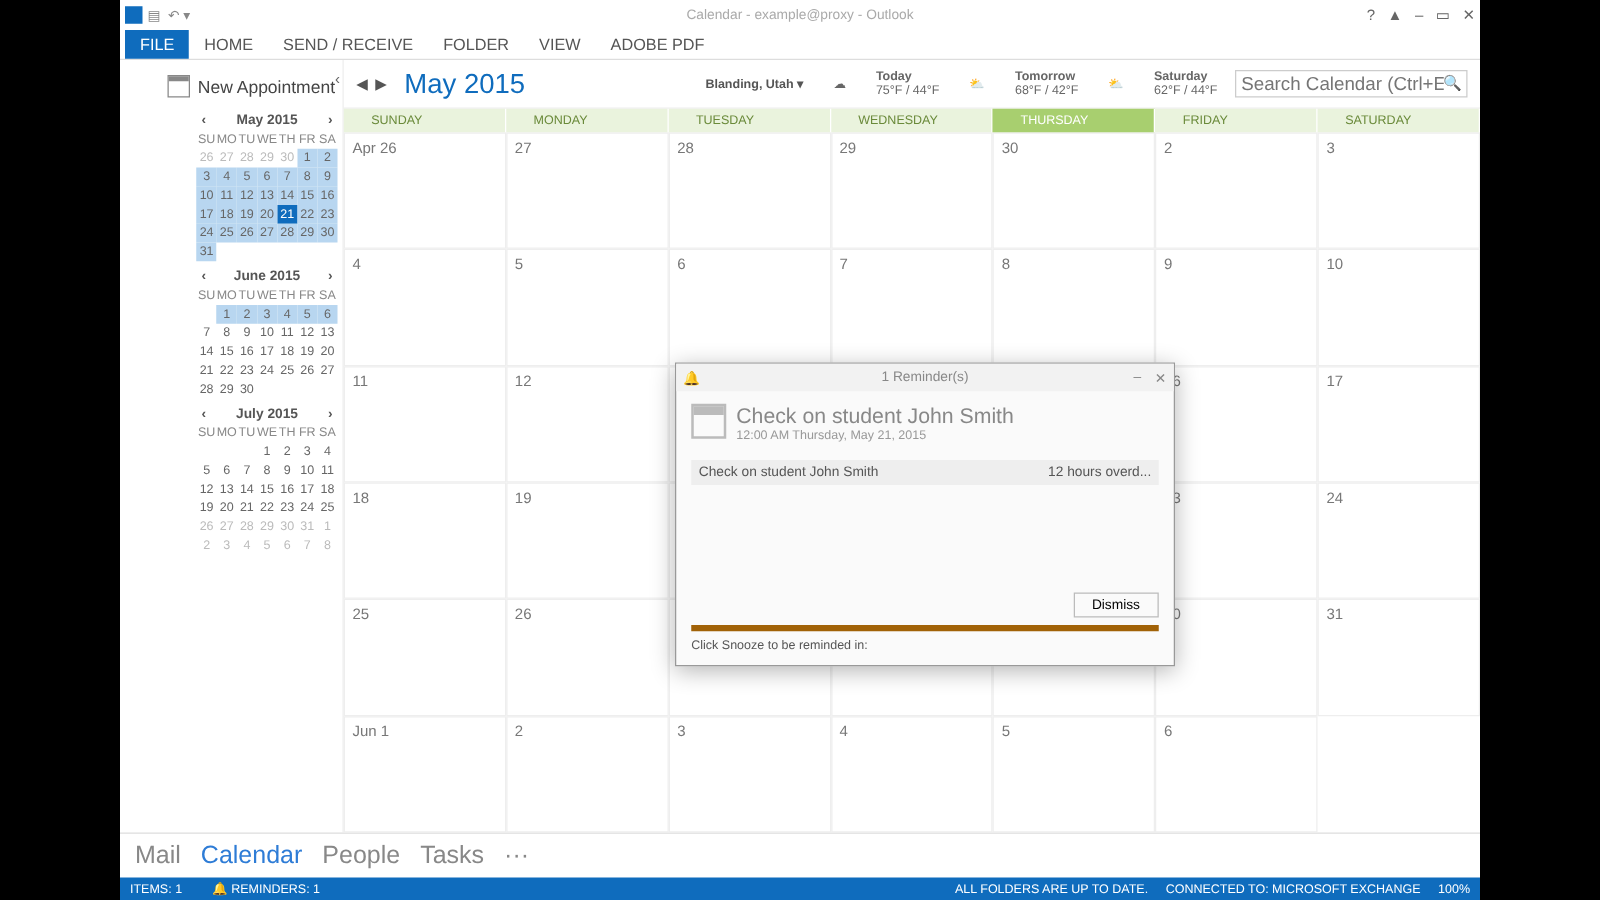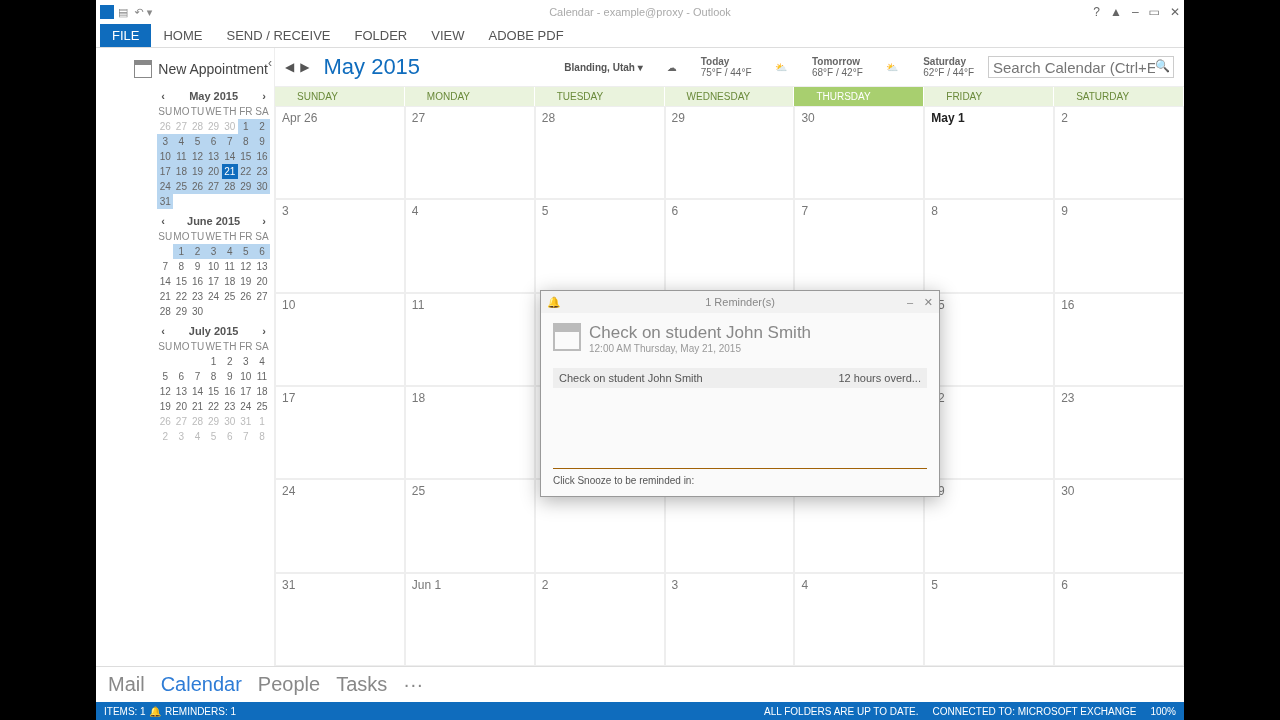--- a/index.html
+++ b/index.html
@@ -36,33 +36,33 @@
 .grid-head { display:grid; grid-template-columns:repeat(7,1fr); background:#eaf3dd;}
 .grid-head div { font-size:10px; color:#6a8a3a; padding:4px 22px; border-right:1px solid #fff; text-transform:uppercase;}
 .grid-head .thu { background:#a8cf6f; color:#fff;}
 .grid-body { flex:1; display:grid; grid-template-columns:repeat(7,1fr); grid-template-rows:repeat(6,1fr);}
 .cell { border:1px solid #eee; padding:4px 6px; font-size:12px; color:#777; position:relative;}
 .cell.bold { color:#222; font-weight:bold;}
 .cell .evt { position:absolute; left:2px; right:2px; background:#d5e8b5; border:1px solid #a8cf6f; font-size:9px; color:#555; padding:2px; overflow:hidden;}
 .cell .sel { position:absolute; inset:auto 0 0 0; top:18px; bottom:0; background:#0f6cbd;}
 .nav-footer { height:36px; border-top:1px solid #ddd; display:flex; align-items:center; gap:16px; padding:0 12px; font-size:20px; color:#888; font-weight:300;}
 .nav-footer .active { color:#2e7cd6;}
-.statusbar { height:18px; background:#0f6cbd; color:#fff; font-size:10px; display:flex; align-items:center; padding:0 8px; gap:4px;}
+.statusbar { height:18px; background:#0f6cbd; color:#fff; font-size:10px; display:flex; align-items:center; padding:0 8px; gap:24px;}
 .statusbar .right { margin-left:auto; display:flex; gap:14px;}
 
 .dialog { position:absolute; left:444px; top:290px; width:400px; background:#fafafa; border:1px solid #999; box-shadow:0 4px 18px rgba(0,0,0,.3); font-size:11px; color:#555;}
 .dialog .dlg-title { background:#f2f2f2; height:22px; display:flex; align-items:center; justify-content:center; font-size:11px; color:#888; position:relative;}
 .dialog .dlg-title .dlg-close{ position:absolute; right:6px; color:#888; cursor:pointer;}
 .dialog .dlg-body { padding:10px 12px;}
 .dialog .item-title { font-size:17px; color:#888;}
 .dialog .item-sub { font-size:10px; color:#999; margin-bottom:14px;}
 .dialog .item-row { display:flex; justify-content:space-between; background:#eee; padding:4px 6px; font-size:11px; margin-bottom:80px;}
 .dialog .btnrow { display:flex; justify-content:flex-end; gap:8px; padding:6px 0;}
 .dialog button { font-size:11px; padding:3px 14px; background:#fafafa; border:1px solid #bbb; cursor:pointer;}
-.dialog .snooze-row { border-top:1px solid #a16207; padding:6px 0 0; font-size:10px;}
+.dialog .snooze-row { border-top:5px solid #a16207; padding:6px 0 0; font-size:10px;}
 .dialog select { width:180px; font-size:11px; padding:2px;}
 .collapse-handle { position:absolute; left:166px; top:56px; width:16px; height:16px; font-size:12px; color:#666; text-align:center; }
 .calendar-icon { width:18px; height:18px; border:1px solid #888; display:inline-block; position:relative;}
 .calendar-icon:before{content:""; position:absolute; top:0; left:0; right:0; height:4px; background:#888;}
 .big-cal-icon{width:28px;height:28px;border:2px solid #bbb;display:inline-block;vertical-align:top;margin-right:8px;position:relative;}
 .big-cal-icon:before{content:"";position:absolute;left:0;right:0;top:0;height:7px;background:#bbb;}
 </style>
 </head>
 <body>
 
@@ -294,21 +294,20 @@
           <div class="thu">THURSDAY</div>
           <div class="">FRIDAY</div>
           <div class="">SATURDAY</div>
         </div>
       <div class="grid-body" id="gridbody">
           <div class="cell">Apr 26</div>
           <div class="cell">27</div>
           <div class="cell">28</div>
           <div class="cell">29</div>
           <div class="cell">30</div>
-          <div class="cell bold">May 1</div>
           <div class="cell">2</div>
           <div class="cell">3</div>
           <div class="cell">4</div>
           <div class="cell">5</div>
           <div class="cell">6</div>
           <div class="cell">7</div>
           <div class="cell">8</div>
           <div class="cell">9</div>
           <div class="cell">10</div>
           <div class="cell">11</div>
@@ -372,18 +371,21 @@
         <span class="big-cal-icon"></span>
         <div>
           <div class="item-title">Check on student John Smith</div>
           <div class="item-sub">12:00 AM Thursday, May 21, 2015</div>
         </div>
       </div>
       <div class="item-row">
         <span>Check on student John Smith</span>
         <span>12 hours overd...</span>
       </div>
+      <div class="btnrow">
+        <button>Dismiss</button>
+      </div>
       <div class="snooze-row">
         <div>Click Snooze to be reminded in:</div>
       </div>
     </div>
   </div>
 </div>
 
 </body></html>

